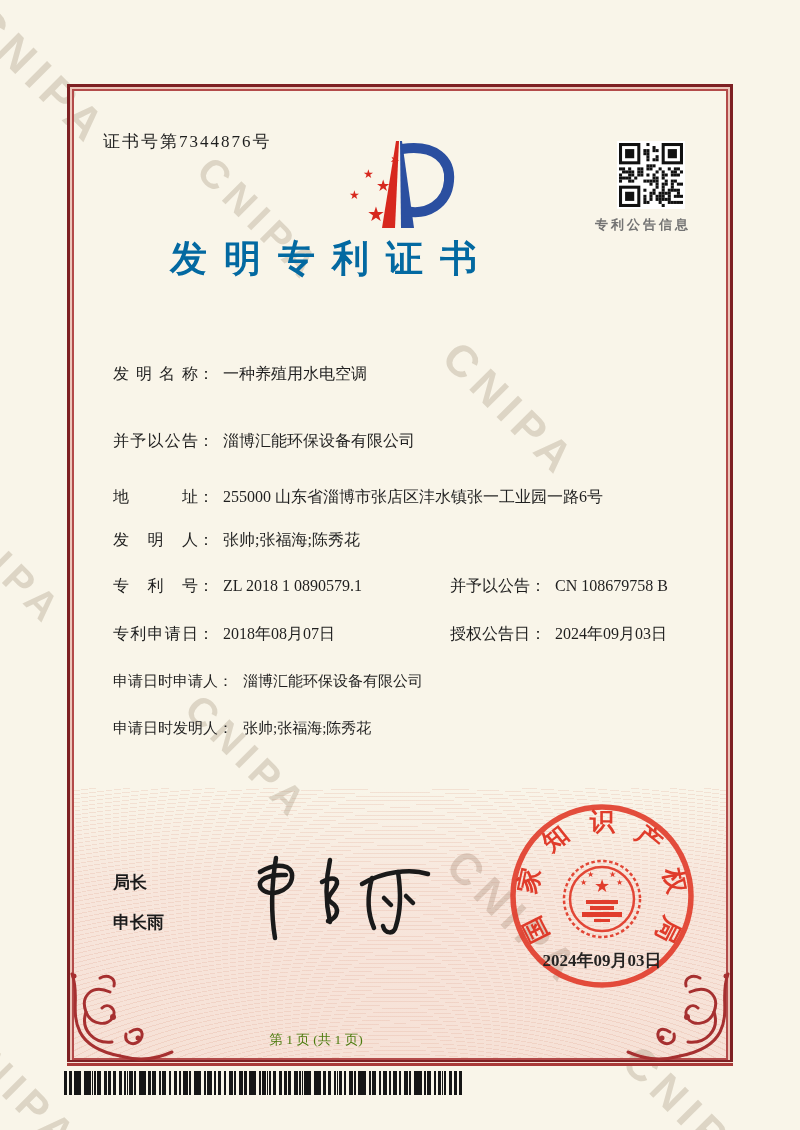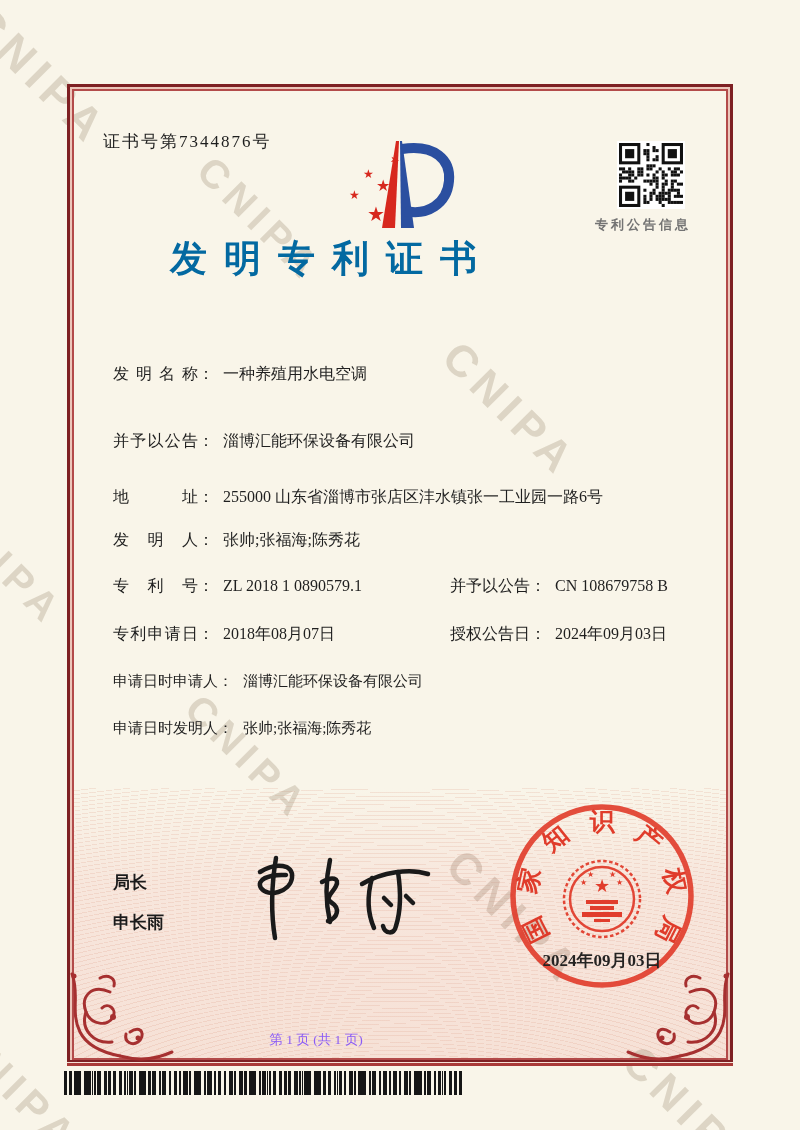--- a/index.html
+++ b/index.html
@@ -93,21 +93,21 @@
     font-size:17px;font-weight:600;color:#1b1b1b;line-height:40px;
   }
   .signature{left:246px;top:848px;z-index:3;}
 
   
   .seal{left:506px;top:800px;z-index:3;opacity:.95;}
 
   
   .page-info{
     left:0;top:1031px;width:632px;z-index:2;text-align:center;
-    font-size:13.5px;color:#8b5cf6;
+    font-size:13.5px;color:#4d7c0f;
   }
   .barcode{
     left:64px;top:1071px;width:398px;height:24px;z-index:6;
     background:
       repeating-linear-gradient(90deg,#161616 0 2px,rgba(0,0,0,0) 2px 5px),
       repeating-linear-gradient(90deg,#161616 0 3px,rgba(0,0,0,0) 3px 11px),
       repeating-linear-gradient(90deg,#161616 0 1px,rgba(0,0,0,0) 1px 7px);
   }
 </style>
 </head>

